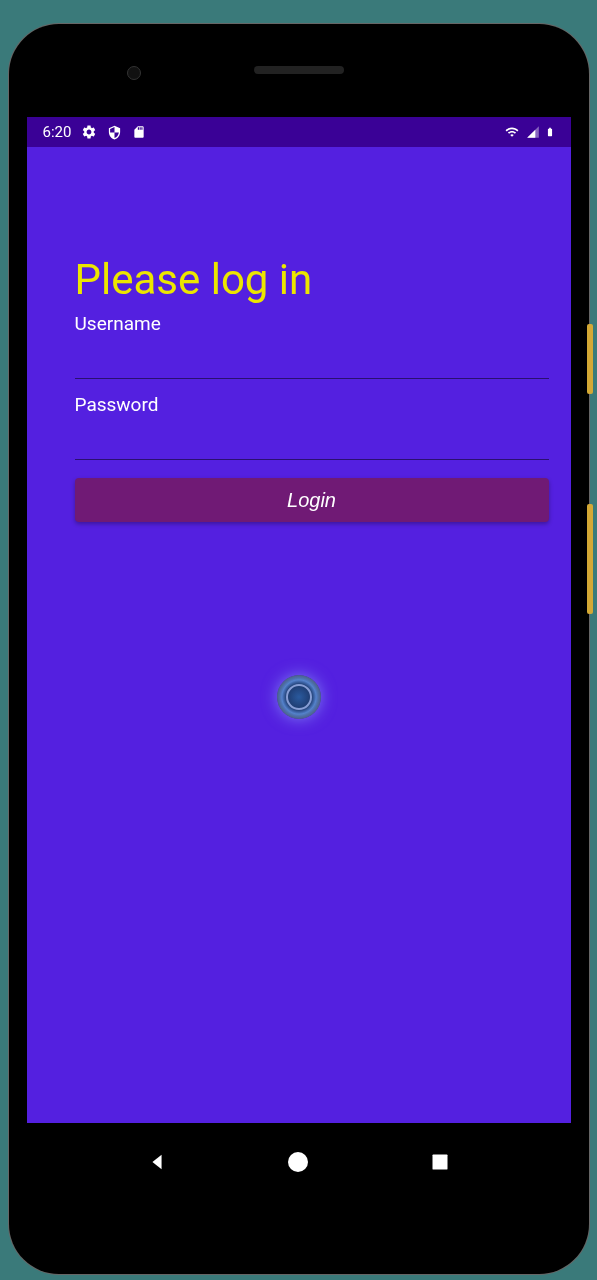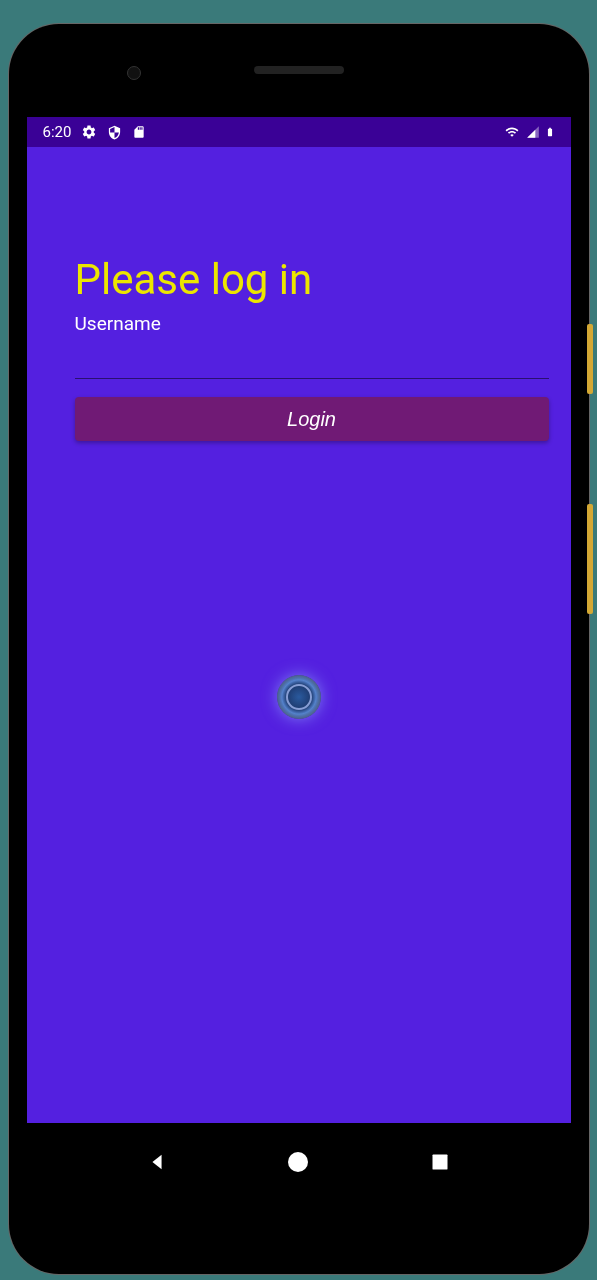--- a/index.html
+++ b/index.html
@@ -231,20 +231,24 @@
     </div>
 
     <div class="content">
       <h1 class="title">Please log in</h1>
       
       <div>
         <div class="field-label">Username</div>
         <input class="input-field" type="text" style="">
       </div>
       
+      <div>
+        <div class="field-label">Password</div>
+        <input class="input-field" type="password" style="">
+      </div>
       
       <button class="login-button">Login</button>
       
       <div class="assistant-orb"></div>
     </div>
 
     <div class="nav-bar">
       <div class="nav-btn">
         <svg width="22" height="22" viewBox="0 0 24 24" fill="#fff">
             <path d="M17,4 L7,12 L17,20 Z"></path>

